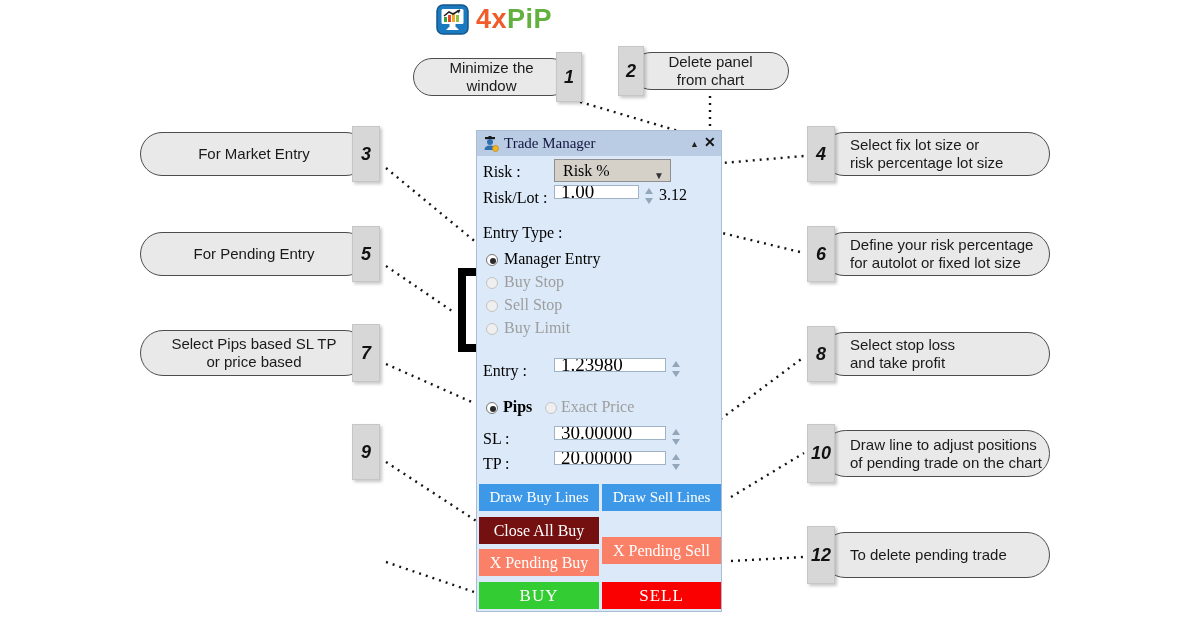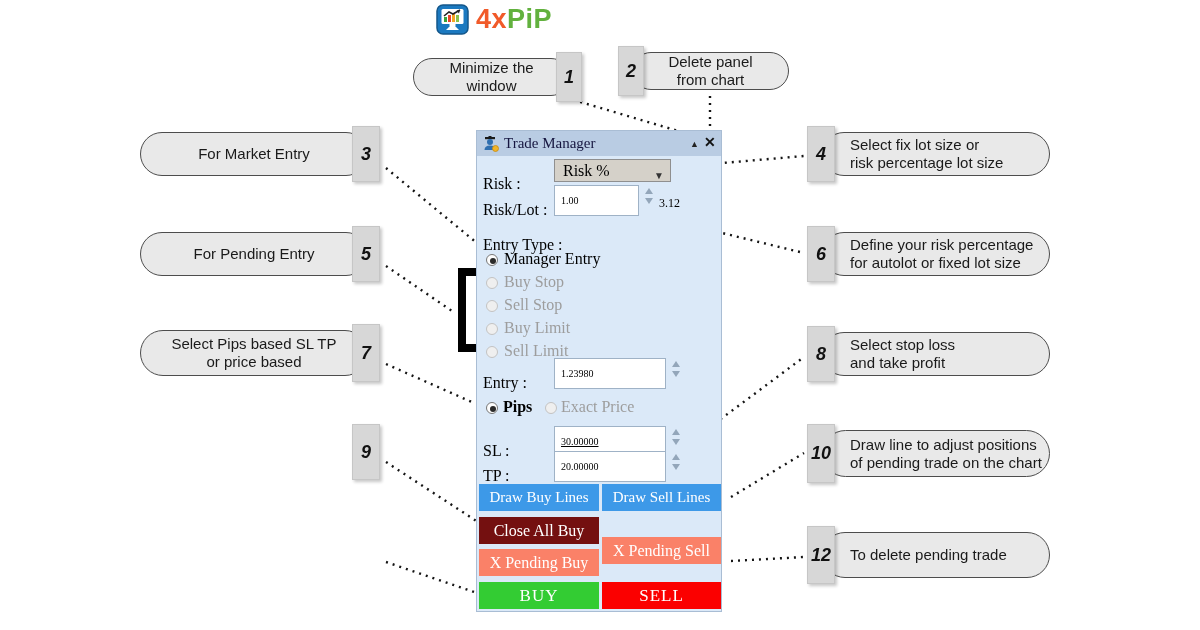--- a/index.html
+++ b/index.html
@@ -59,34 +59,34 @@
     position:absolute; left:476px; top:130px; width:246px; height:482px;
     background:#dbe9f8; border:1px solid #a9bdd4;
     font-family:"Liberation Serif", serif; color:#000;
   }
   .titlebar { position:absolute; left:0; top:0; width:100%; height:25px; background:#b9cce3; display:flex; align-items:center; }
   .titlebar .ticon { margin-left:5px; width:18px; height:17px; }
   .titlebar .ttext { margin-left:4px; font-size:15px; color:#15153f; }
   .titlebar .min { position:absolute; left:213px; top:8px; font-size:9px; color:#222; cursor:default; }
   .titlebar .cls { position:absolute; left:227px; top:3px; font-size:14px; font-weight:bold; color:#111; }
   .prow { position:absolute; left:0; width:100%; height:23px; }
-  .plabel { position:absolute; left:6px; top:16px; font-size:16px; }
+  .plabel { position:absolute; left:6px; top:4px; font-size:16px; }
   .pselect {
     position:absolute; left:77px; top:0; width:117px; height:23px; background:#d5d1c9; border:1px solid #8f8f8f;
     font-size:16px; padding-left:8px; line-height:21px;
   }
   .pselect .arrow { position:absolute; right:6px; top:5px; font-size:10px; color:#333; }
   .pinput {
-    position:absolute; top:0; height:31px; background:#fff; border:1px solid #9fb2c6;
-    font-family:"Liberation Serif", serif; font-size:10px; padding-left:6px; color:#000;
+    position:absolute; top:0; height:14px; background:#fff; border:1px solid #9fb2c6;
+    font-family:"Liberation Serif", serif; font-size:19px; padding-left:6px; color:#000;
   }
   .spin { position:absolute; top:3px; width:11px; height:16px; display:flex; flex-direction:column; justify-content:space-between; align-items:center; }
   .spin .up { width:0; height:0; border-left:4px solid transparent; border-right:4px solid transparent; border-bottom:6px solid #93a6ba; }
   .spin .dn { width:0; height:0; border-left:4px solid transparent; border-right:4px solid transparent; border-top:6px solid #93a6ba; }
-  .computed { position:absolute; left:182px; top:11px; font-size:12px; }
+  .computed { position:absolute; left:182px; top:1px; font-size:16px; }
   .radio-row { position:absolute; left:0; width:100%; height:22px; }
   .radio {
     position:absolute; left:9px; top:4px; width:12px; height:12px; border-radius:50%;
     border:1px solid #777; background:#fdfdfd;
   }
   .radio.disabled { border-color:#c3c3c3; background:#efefef; }
   .radio.checked::after {
     content:""; position:absolute; left:2.5px; top:2.5px; width:6px; height:6px; border-radius:50%; background:#2a2a2a;
   }
   .radio-label { position:absolute; left:27px; top:0; font-size:16px; color:#000; }
@@ -242,24 +242,20 @@
       <span class="radio-label disabled">Buy Stop</span>
     </div>
     <div class="radio-row" style="top:165px">
       <span class="radio disabled"></span>
       <span class="radio-label disabled">Sell Stop</span>
     </div>
     <div class="radio-row" style="top:188px">
       <span class="radio disabled"></span>
       <span class="radio-label disabled">Buy Limit</span>
     </div>
-    <div class="radio-row" style="top:211px">
-      <span class="radio disabled"></span>
-      <span class="radio-label disabled">Sell Limit</span>
-    </div>
 
     <div class="prow" style="top:227px">
       <span class="plabel">Entry :</span>
       <input class="pinput" style="left: 77px; width: 112px;" value="1.23980">
       <span class="spin" style="left:193px">
           <span class="up"></span>
           <span class="dn"></span>
         </span>
     </div>
 

